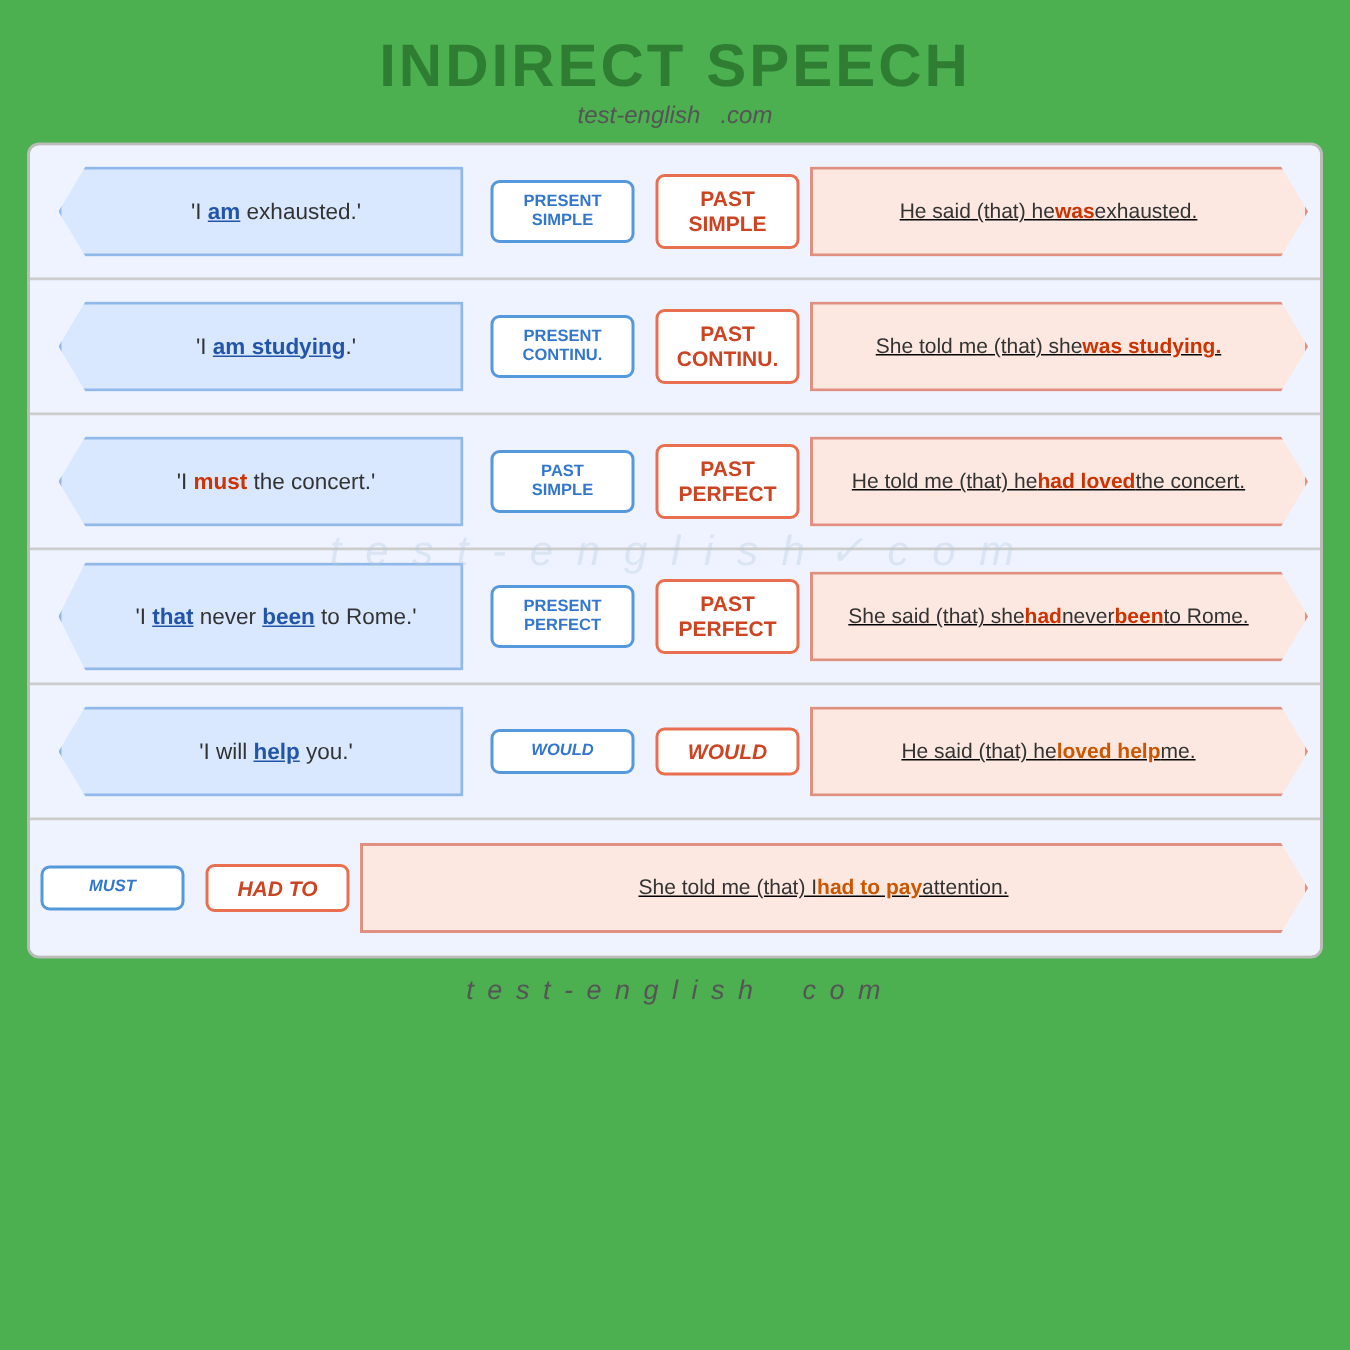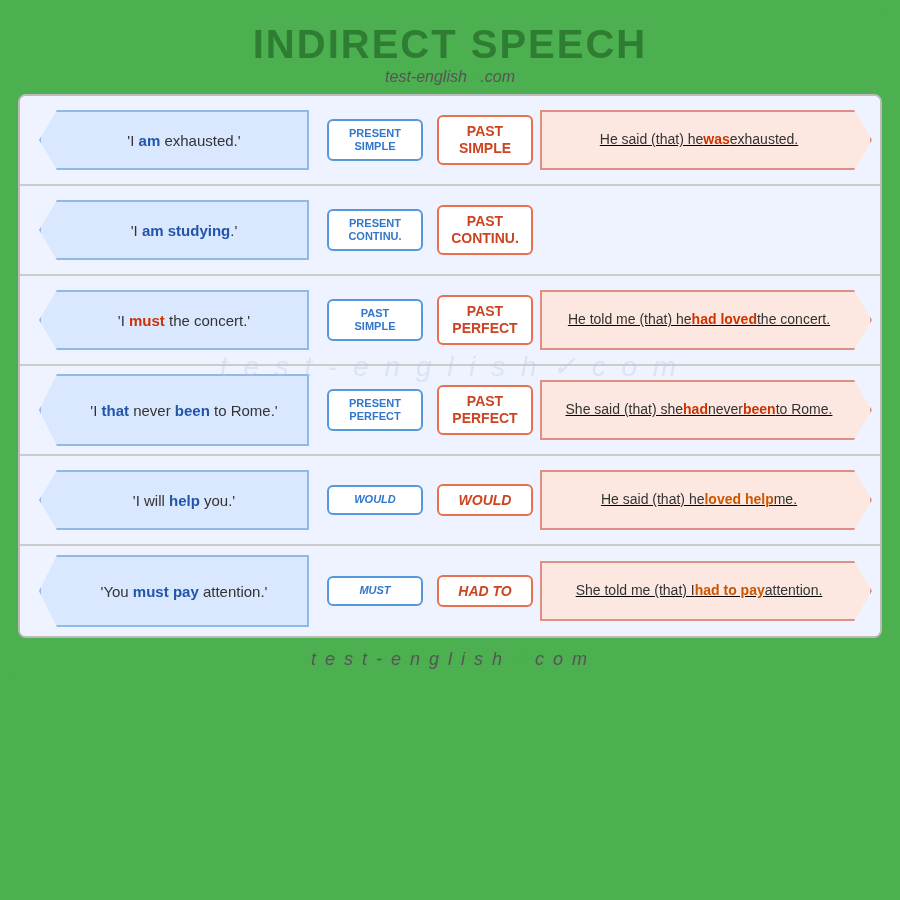--- a/index.html
+++ b/index.html
@@ -143,21 +143,21 @@
       align-items: center;
       justify-content: center;
       padding: 8px 30px 8px 16px;
       font-size: 14px;
       color: #333;
       text-align: center;
       line-height: 1.4;
     }
 
     
-    .highlight-blue { color: #2255aa; font-weight: bold; }
+    .highlight-blue { color: #2255aa; font-weight: bold; text-decoration: underline; }
     .highlight-red { color: #cc3300; font-weight: bold; }
     .highlight-orange { color: #cc5500; font-weight: bold; }
 
     
     .badge-blue.italic-text, .badge-red.italic-text {
       font-style: italic;
     }
 
     
     .footer {
@@ -227,20 +227,25 @@
             <span>'I <span class="highlight-blue">am studying</span>.'</span>
           </div>
         </div>
       </div>
       <div class="cell-mid">
         <div class="badge-blue">PRESENT<br>CONTINU.</div>
       </div>
       <div class="cell-mid">
         <div class="badge-red">PAST<br>CONTINU.</div>
       </div>
+      <div class="cell-right">
+        <div class="arrow-right-shape">
+          She told me (that) she <span class="highlight-red">was studying.</span>
+        </div>
+      </div>
     </div>
 
     <div class="row">
       <div class="cell-left">
         <div class="arrow-left">
           <div class="arrow-left-shape">
             <span>'I <span class="highlight-red">must</span> the concert.'</span>
           </div>
         </div>
       </div>
@@ -293,27 +298,20 @@
         <div class="badge-red italic-text"><em>WOULD</em></div>
       </div>
       <div class="cell-right">
         <div class="arrow-right-shape">
           He said (that) he <span class="highlight-orange">loved help</span> me.
         </div>
       </div>
     </div>
 
     <div class="row">
-      <div class="cell-left">
-        <div class="arrow-left">
-          <div class="arrow-left-shape tall">
-            <span>'You <span class="highlight-blue">must</span> <span class="highlight-blue">pay</span> attention.'</span>
-          </div>
-        </div>
-      </div>
       <div class="cell-mid">
         <div class="badge-blue italic-text"><em>MUST</em></div>
       </div>
       <div class="cell-mid">
         <div class="badge-red italic-text"><em>HAD TO</em></div>
       </div>
       <div class="cell-right">
         <div class="arrow-right-shape">
           She told me (that) I <span class="highlight-orange">had to pay</span> attention.
         </div>

